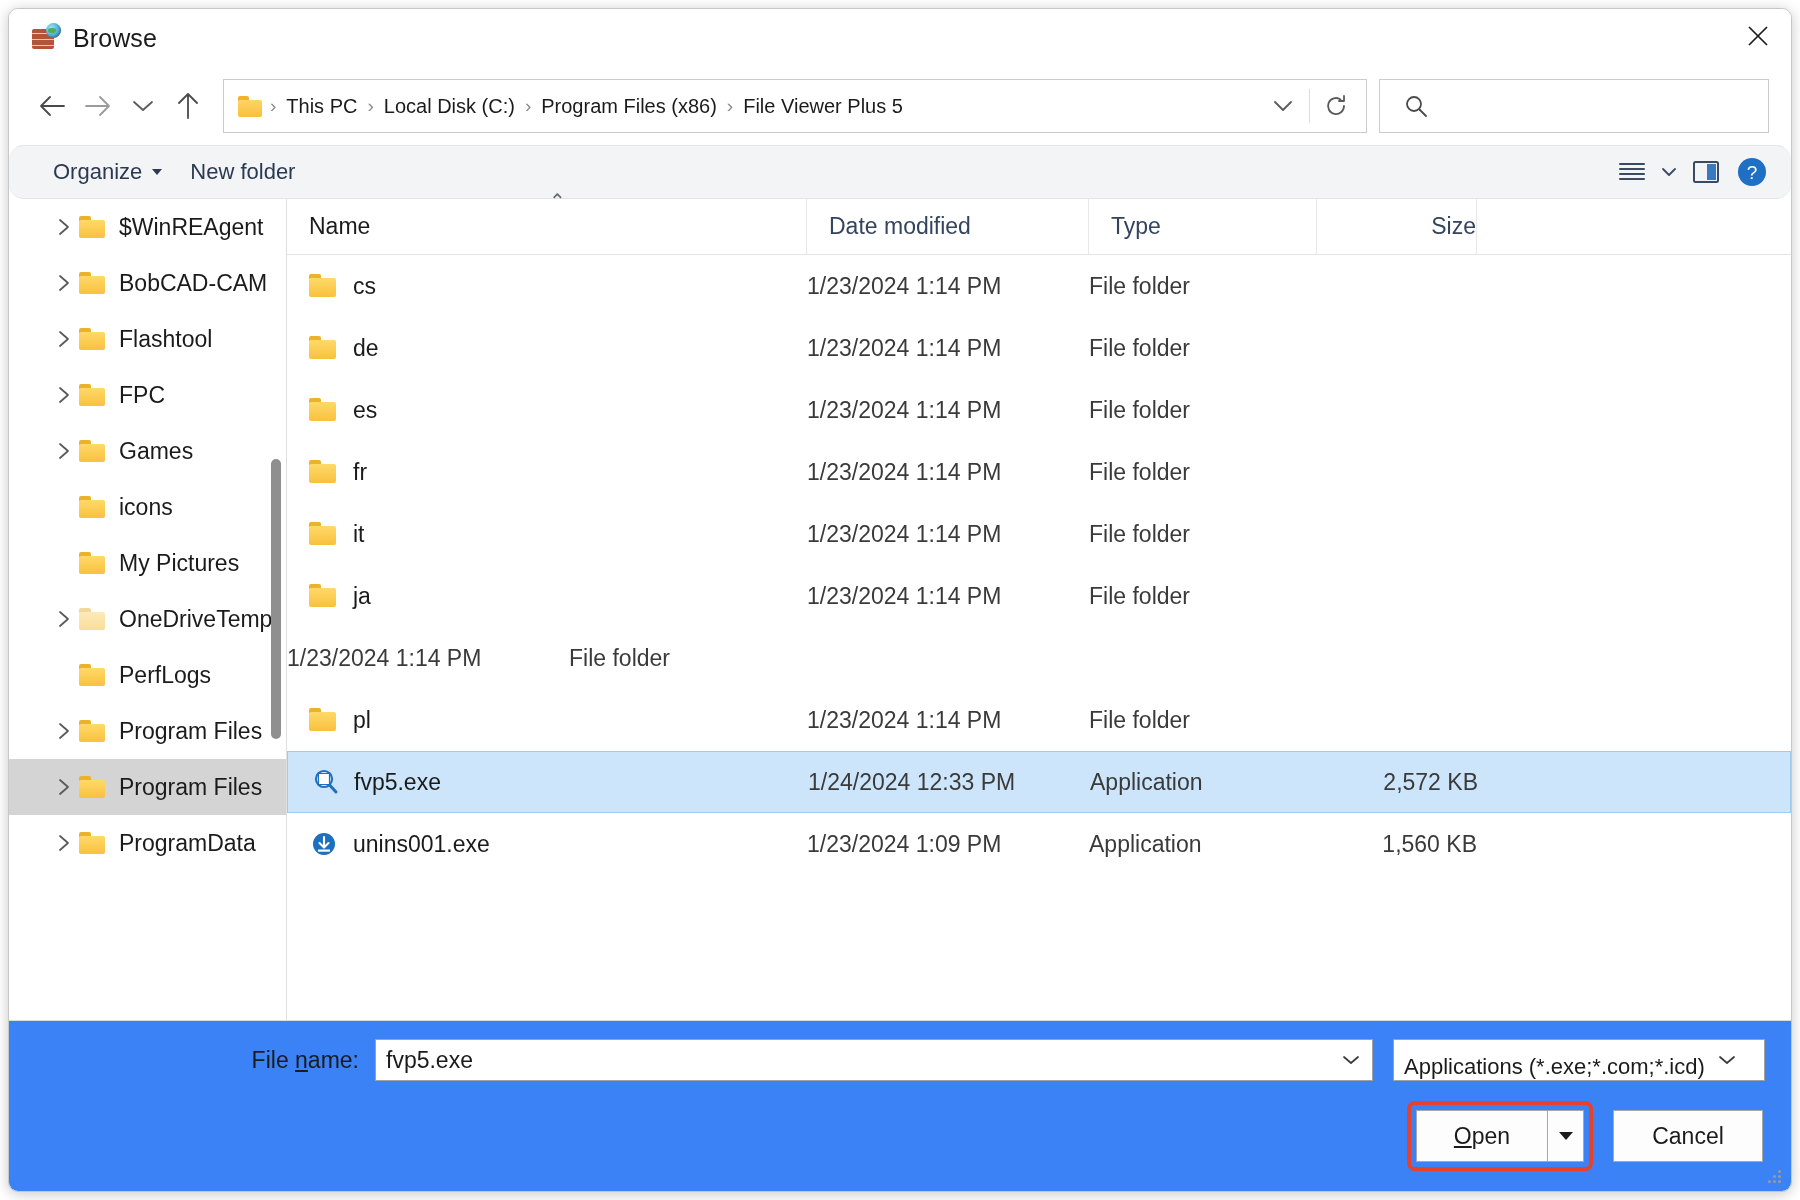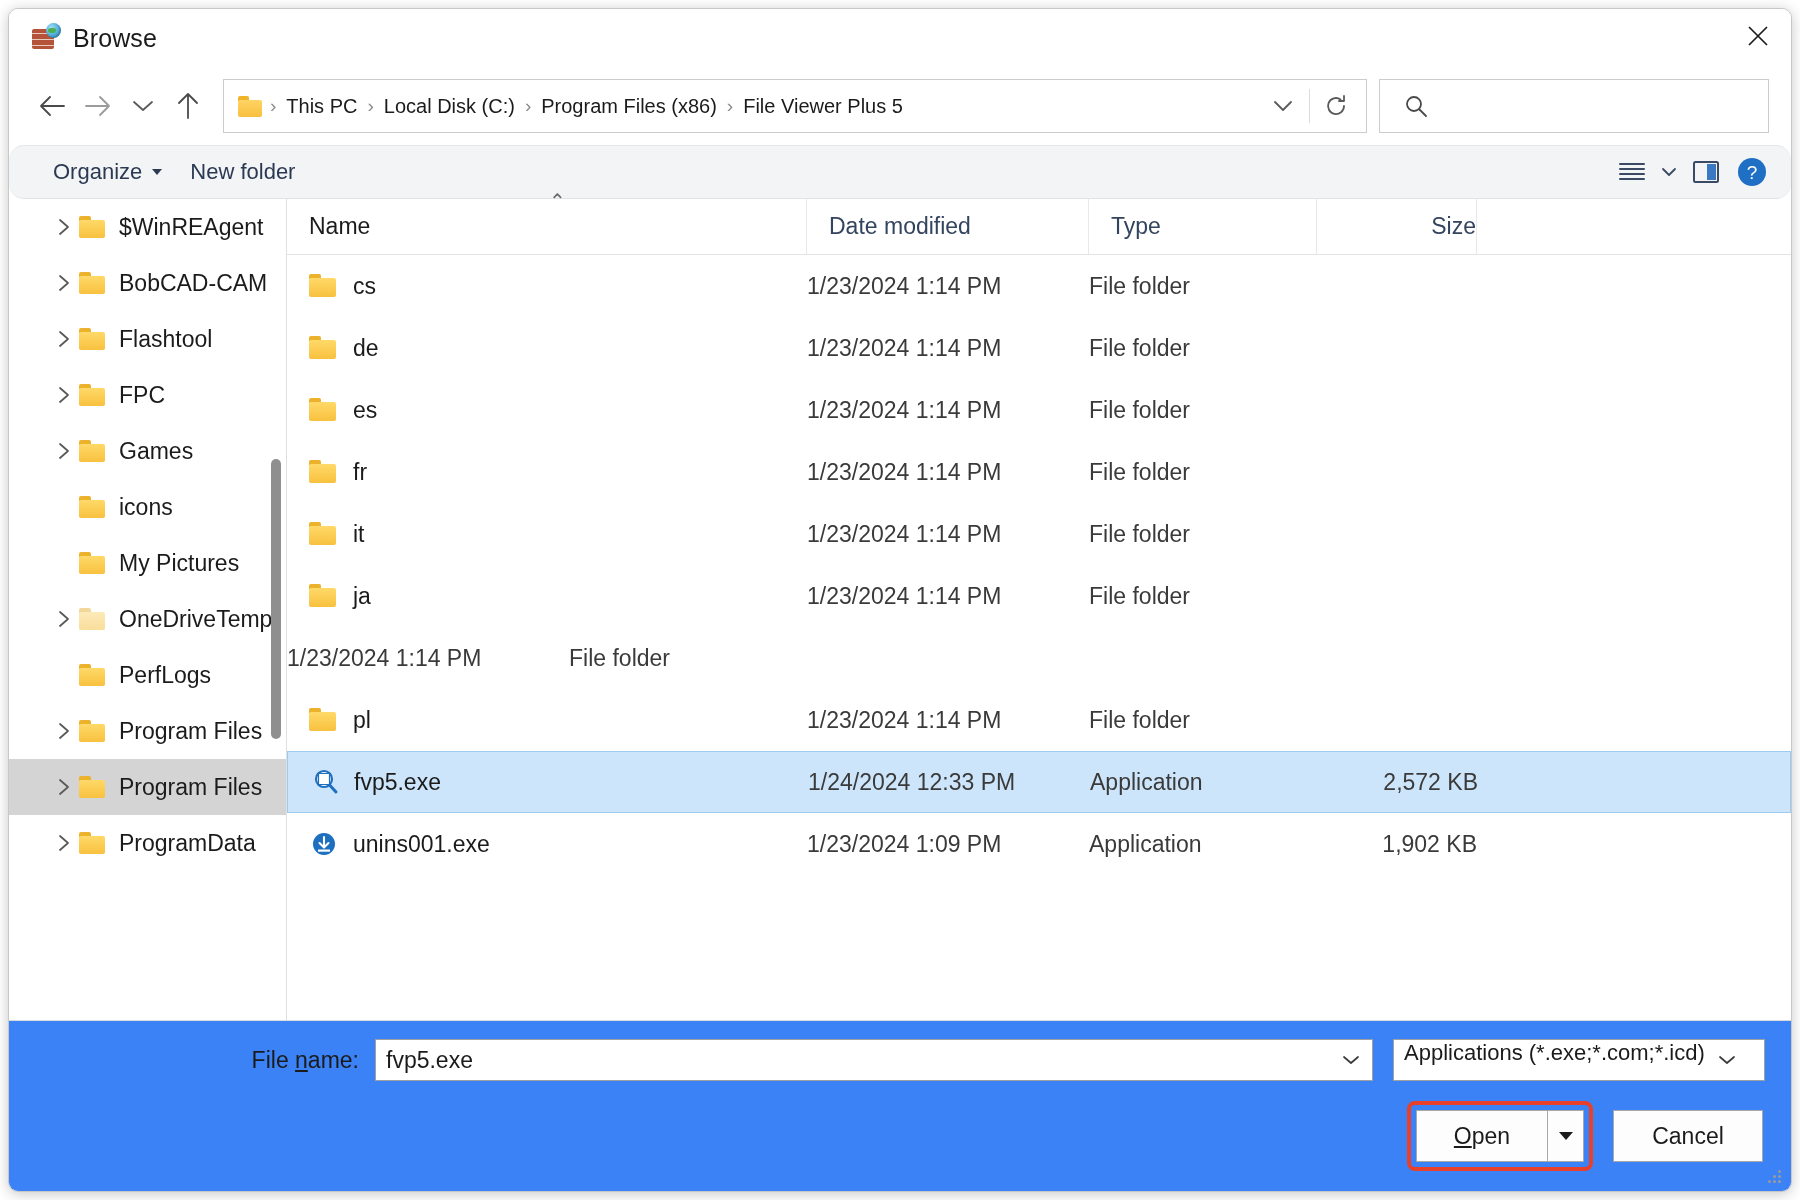--- a/index.html
+++ b/index.html
@@ -342,21 +342,21 @@
     font-size:23px; color:#1b1b1b;
     font-family: inherit; background: transparent; min-width:0;
   }
   .fn-caret { width:34px;height:40px;display:flex;align-items:center;justify-content:center;flex:none;cursor:default;}
   .filter-select {
     width: 372px; flex:none;
     height: 42px;
     margin-left: 20px;
     border: 1px solid #a0a0a0;
     background:#fff;
-    display:flex; align-items:flex-start;
+    display:flex; align-items:flex-end;
     padding: 0 20px 0 10px;
     font-size: 22px; color:#1b1b1b;
     cursor: default;
   }
   .filter-select .ftxt { flex:1 1 auto; white-space:nowrap; overflow:hidden;}
 
   .frow2 { display:flex; align-items:center; justify-content:flex-end; margin-top: 20px; padding-right: 2px;}
   .open-wrap {
     position: relative;
     border: 4px solid #e8402a;
@@ -772,21 +772,21 @@
                 <svg width="28" height="28" viewBox="0 0 28 28">
                   <circle cx="14" cy="14" r="11" fill="#1d6fc0"></circle>
                   <path d="M14 7 V17 M9.5 13 L14 17.5 L18.5 13" stroke="#ffffff" stroke-width="2.1" fill="none" stroke-linecap="round" stroke-linejoin="round"></path>
                   <rect x="8" y="19.5" width="12" height="2.2" fill="#ffffff"></rect>
                 </svg>
               </div>
               <span>unins001.exe</span>
             </div>
             <div class="cell c-date">1/23/2024 1:09 PM</div>
             <div class="cell c-type">Application</div>
-            <div class="cell c-size">1,902 KB</div>
+            <div class="cell c-size">1,560 KB</div>
           </div>
         </div>
     </div>
   </div>
 
   <div class="footer">
     <div class="frow1">
       <div class="fn-label">
         <span>File </span><u>n</u><span>ame:</span>
       </div>

